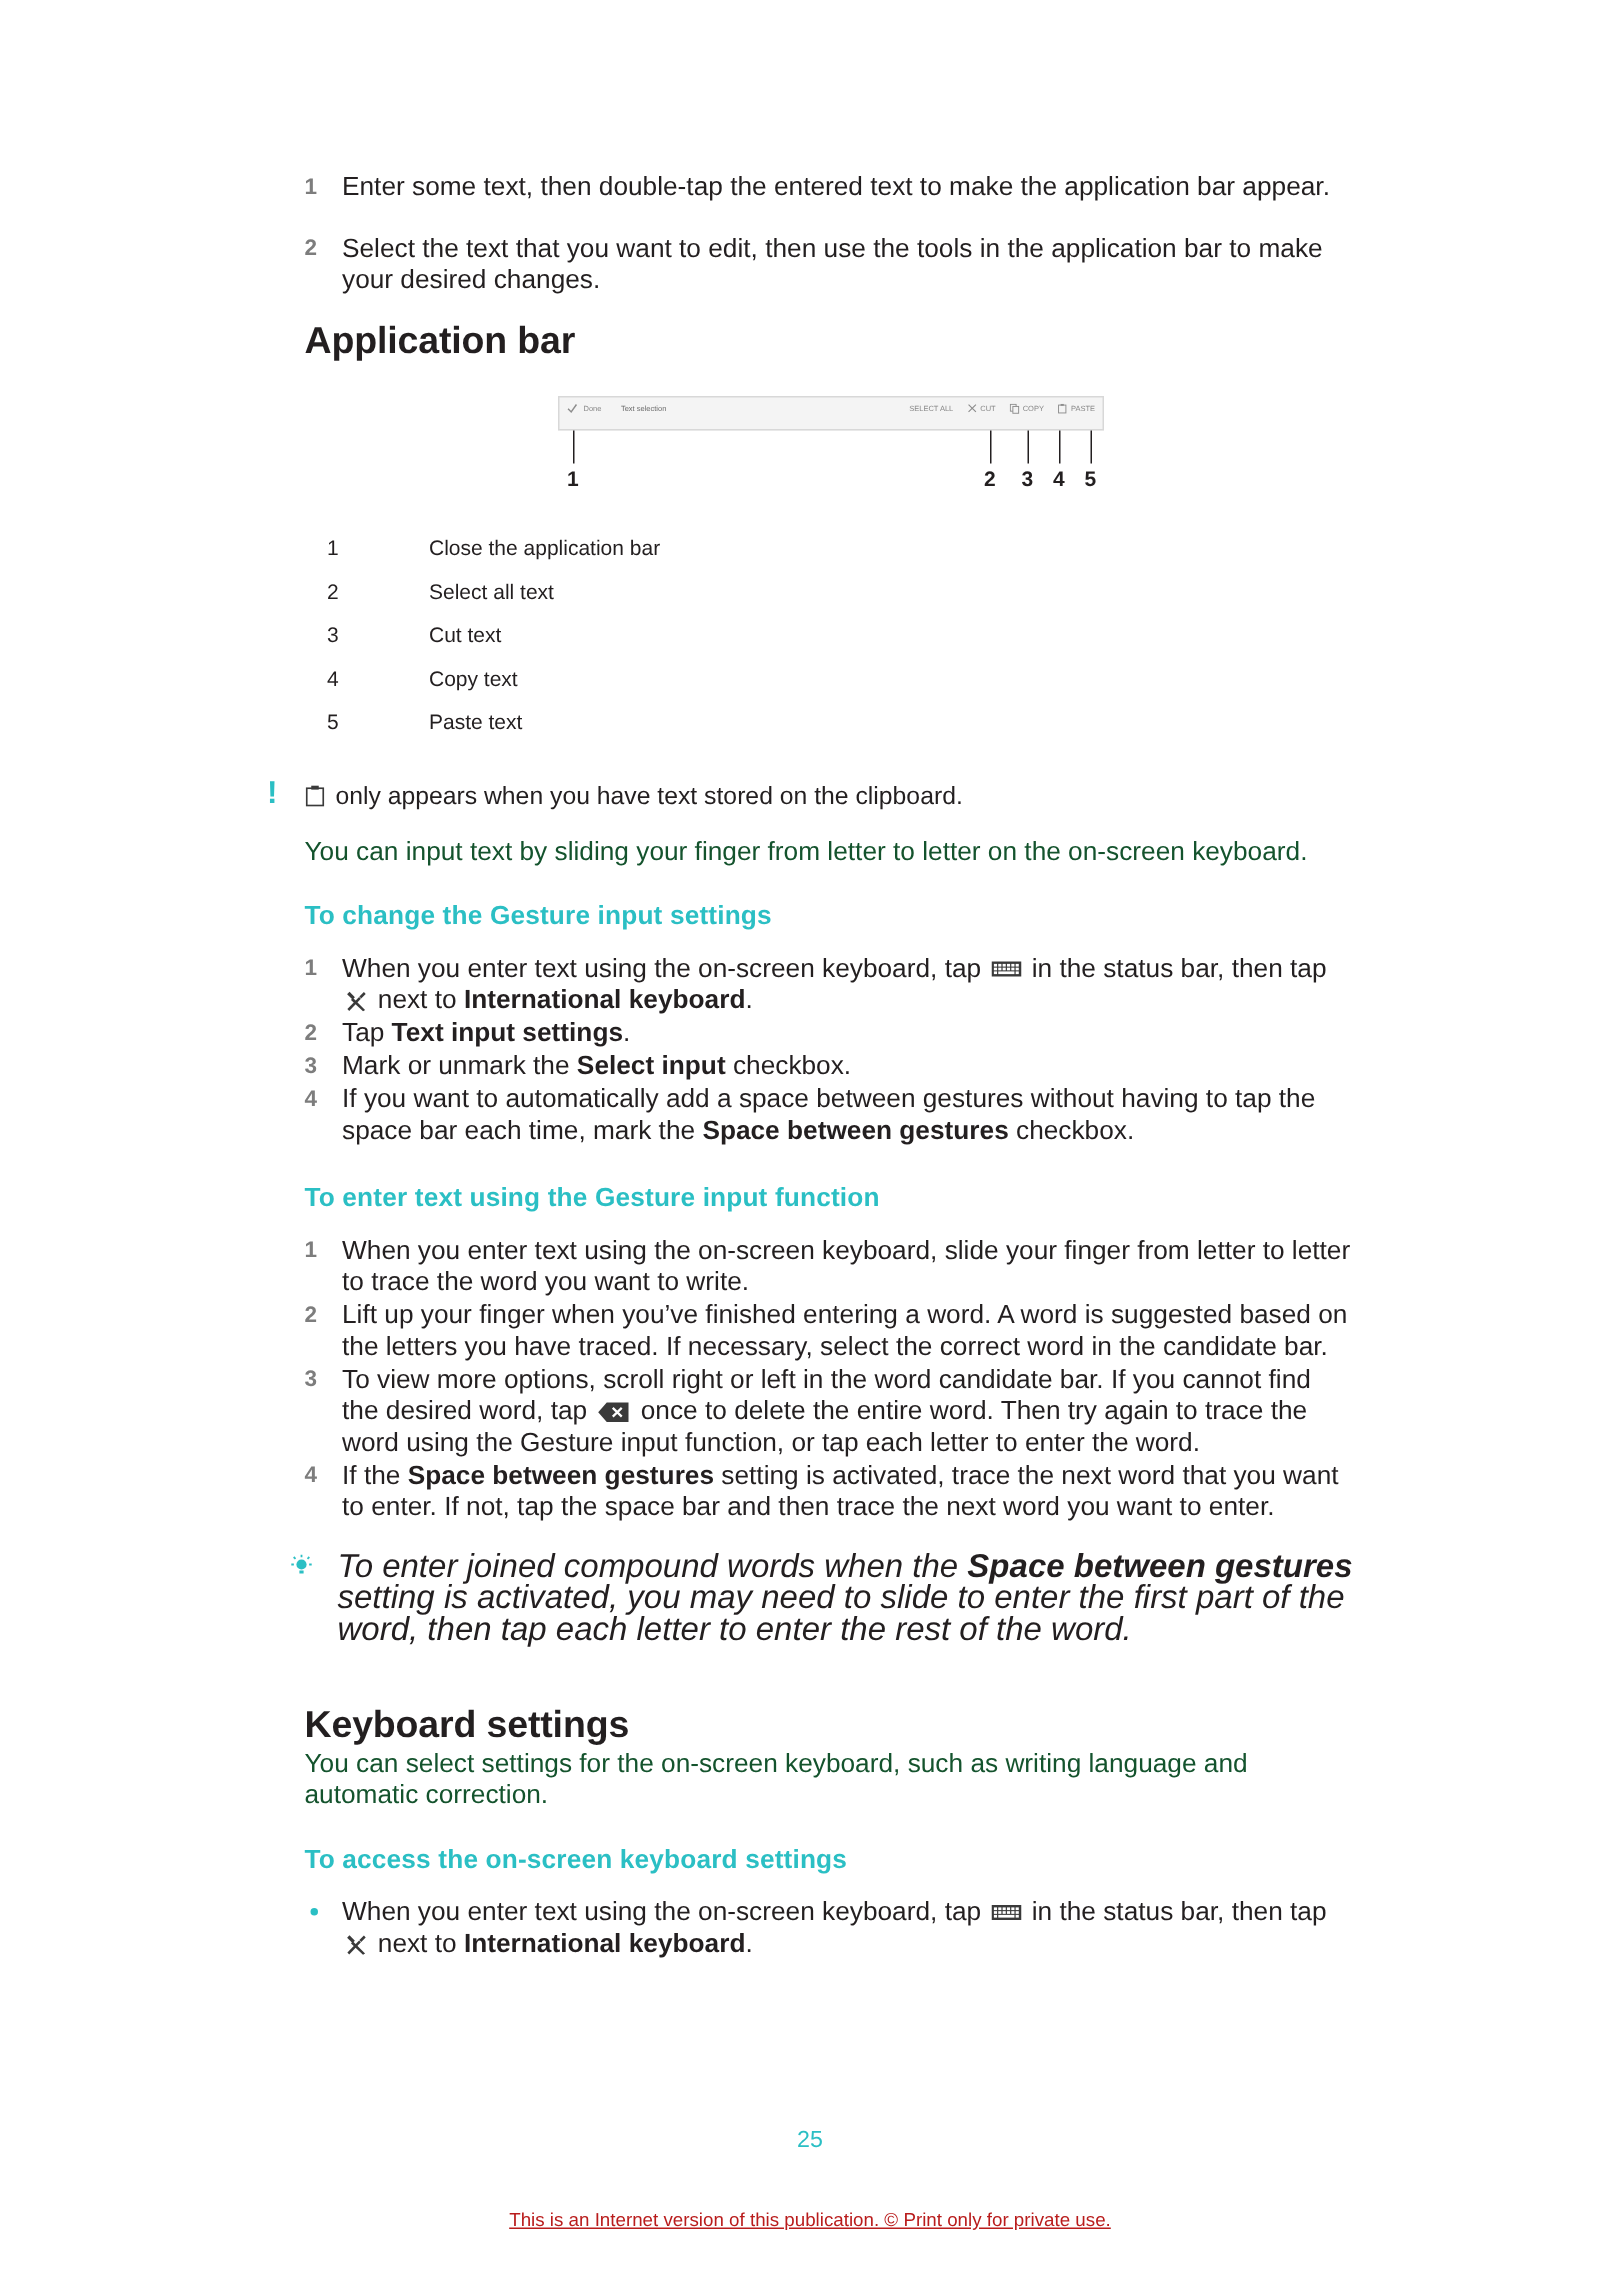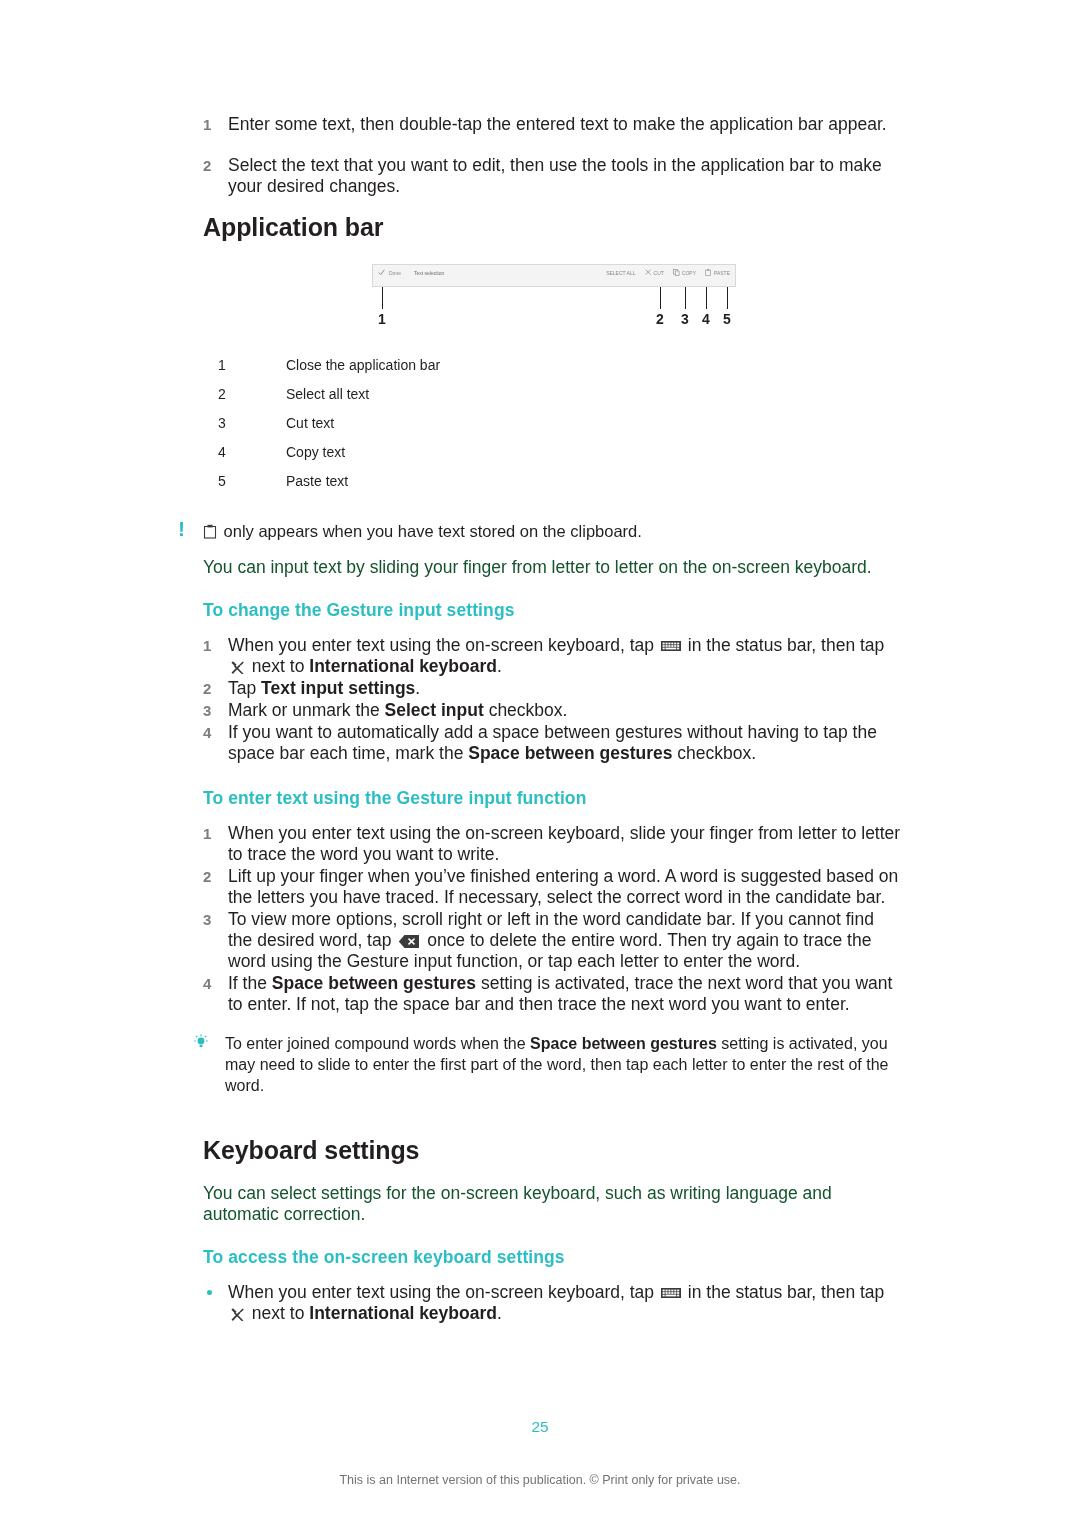--- a/index.html
+++ b/index.html
@@ -182,22 +182,23 @@
   .note .mark {
     position: absolute;
     left: -25px;
     top: -2px;
     color: #2bbfc4;
     font-size: 21px;
     font-weight: bold;
   }
   .tip {
     position: relative;
-    font-size: 16px;
+    font-size: 22px;
     line-height: 21px;
+    font-style: italic;
   }
   .tip .bulb {
     position: absolute;
     left: -32px;
     top: 1px;
     width: 16px;
     height: 16px;
   }
 
   
@@ -239,22 +240,23 @@
     text-align: center;
     color: #2bbfc4;
     font-size: 15.5px;
   }
   .footer {
     position: absolute;
     left: 0;
     right: 0;
     top: 1473px;
     text-align: center;
-    color: #737373;
+    color: #b91c1c;
     font-size: 12.5px;
+    text-decoration: underline;
   }
 </style>
 </head>
 <body>
 
 <div class="page">
   <div class="content">
 
     <div style="height:100px"></div>
 
@@ -445,21 +447,21 @@
             <line x1="13.1" y1="7" x2="14.8" y2="7"></line>
             <line x1="2.8" y1="2" x2="4" y2="3.2"></line>
             <line x1="13.2" y1="2" x2="12" y2="3.2"></line>
           </g>
         </svg>
       </span>
       <span><span>To enter joined compound words when the </span><b>Space between gestures</b><span> setting is activated, you may need to slide to enter the first part of the word, then tap each letter to enter the rest of the word.</span></span>
     </div>
 
     <h2 class="head" style="margin-top:40px;">Keyboard settings</h2>
-    <p class="body" style="margin-top:18px;">You can select settings for the on-screen keyboard, such as writing language and automatic correction.</p>
+    <p class="body" style="">You can select settings for the on-screen keyboard, such as writing language and automatic correction.</p>
 
     <h3 class="sub" style="margin-top:22px;">To access the on-screen keyboard settings</h3>
 
     <ul class="bullets" style="margin-top:14px;">
       <li>
         <span class="dot"></span>
         <span><span>When you enter text using the on-screen keyboard, tap </span><span class="ic-kb"><svg viewBox="0 0 20 12" width="20" height="12">
                 <rect x="0" y="1" width="20" height="10" fill="#3a3a3a"></rect>
                 <g fill="#ffffff">
                   <rect x="1.6" y="2.6" width="2.1" height="1.8"></rect>

